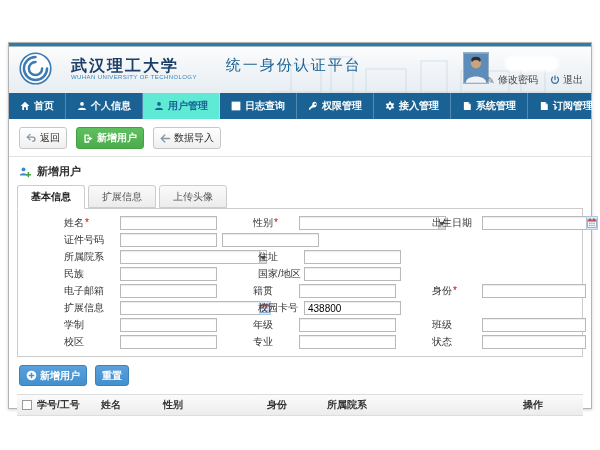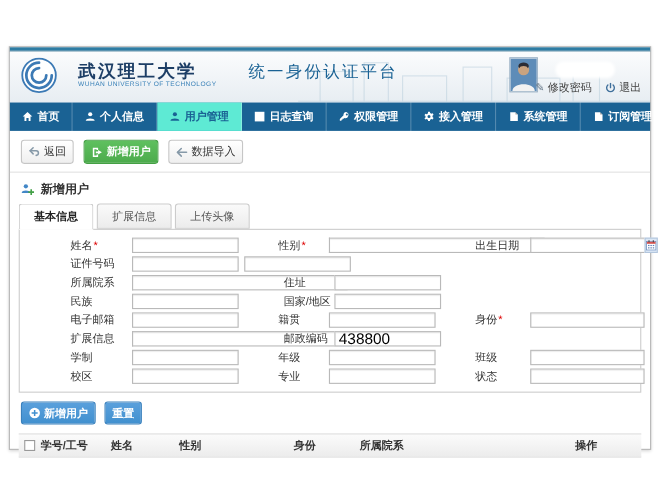--- a/index.html
+++ b/index.html
@@ -46,21 +46,21 @@
   .frow { display:flex; align-items:center; margin-bottom:3px; }
   .cell { display:flex; align-items:center; }
   .cell:nth-child(1) { width:194px; }
   .cell:nth-child(2) { width:182px; }
   .cell:nth-child(3) { flex:1; }
   .lbl { font-size:10px; color:#333;margin-left:36px; }
   .cell:nth-child(1) .lbl { width:56px; }
   .cell:nth-child(2) .lbl { width:46px; }
   .cell:nth-child(3) .lbl { width:50px; }
   .req { color:var(--required,#d00); margin-left:1px; }
-  .txt { width:97px; height:14px; border:1px solid #b9b9b9; font-size:14px; padding:0 3px; box-shadow:inset 0 1px 1px rgba(0,0,0,.08); outline:none; }
+  .txt { width:97px; height:14px; border:1px solid #b9b9b9; font-size:10px; padding:0 3px; box-shadow:inset 0 1px 1px rgba(0,0,0,.08); outline:none; }
   .cell:nth-child(3) .txt { width:104px; }
   .cwrap { display:flex; width:97px; }
   .cell:nth-child(3) .cwrap { width:104px; }
   .cwrap .txt { flex:1; width:auto; border-right:none; }
   .dd { width:14px; height:14px; border:1px solid #b9b9b9; background:linear-gradient(#fefefe,#d7d7d7); display:flex; align-items:center; justify-content:center; cursor:pointer; }
   .dd::after { content:''; border:3px solid transparent; border-top:4px solid #555; margin-top:4px; }
   .calbtn { width:16px; height:14px; border:1px solid #b3c6dd; background:#dbe7f5; display:flex; align-items:center; justify-content:center; cursor:pointer; }
   .calbtn svg { width:10px; height:10px; }
   
   .actions { padding:8px 10px 7px; display:flex; gap:8px; }
@@ -333,21 +333,21 @@
                     <rect x="9" y="6.5" width="1.8" height="1.5"></rect>
                     <rect x="3" y="9.5" width="1.8" height="1.5"></rect>
                     <rect x="6" y="9.5" width="1.8" height="1.5"></rect>
                     <rect x="9" y="9.5" width="1.8" height="1.5"></rect>
                   </g>
                 </svg>
               </span>
             </div>
           </div>
           <div class="cell">
-            <span class="lbl"><span>邮政编码</span></span>
+            <span class="lbl"><span>校园卡号</span></span>
             <input class="txt" value="438800" style="">
           </div>
         </div>
         <div class="frow">
           <div class="cell">
             <span class="lbl"><span>学制</span></span>
             <input class="txt" style="">
           </div>
           <div class="cell">
             <span class="lbl"><span>年级</span></span>

